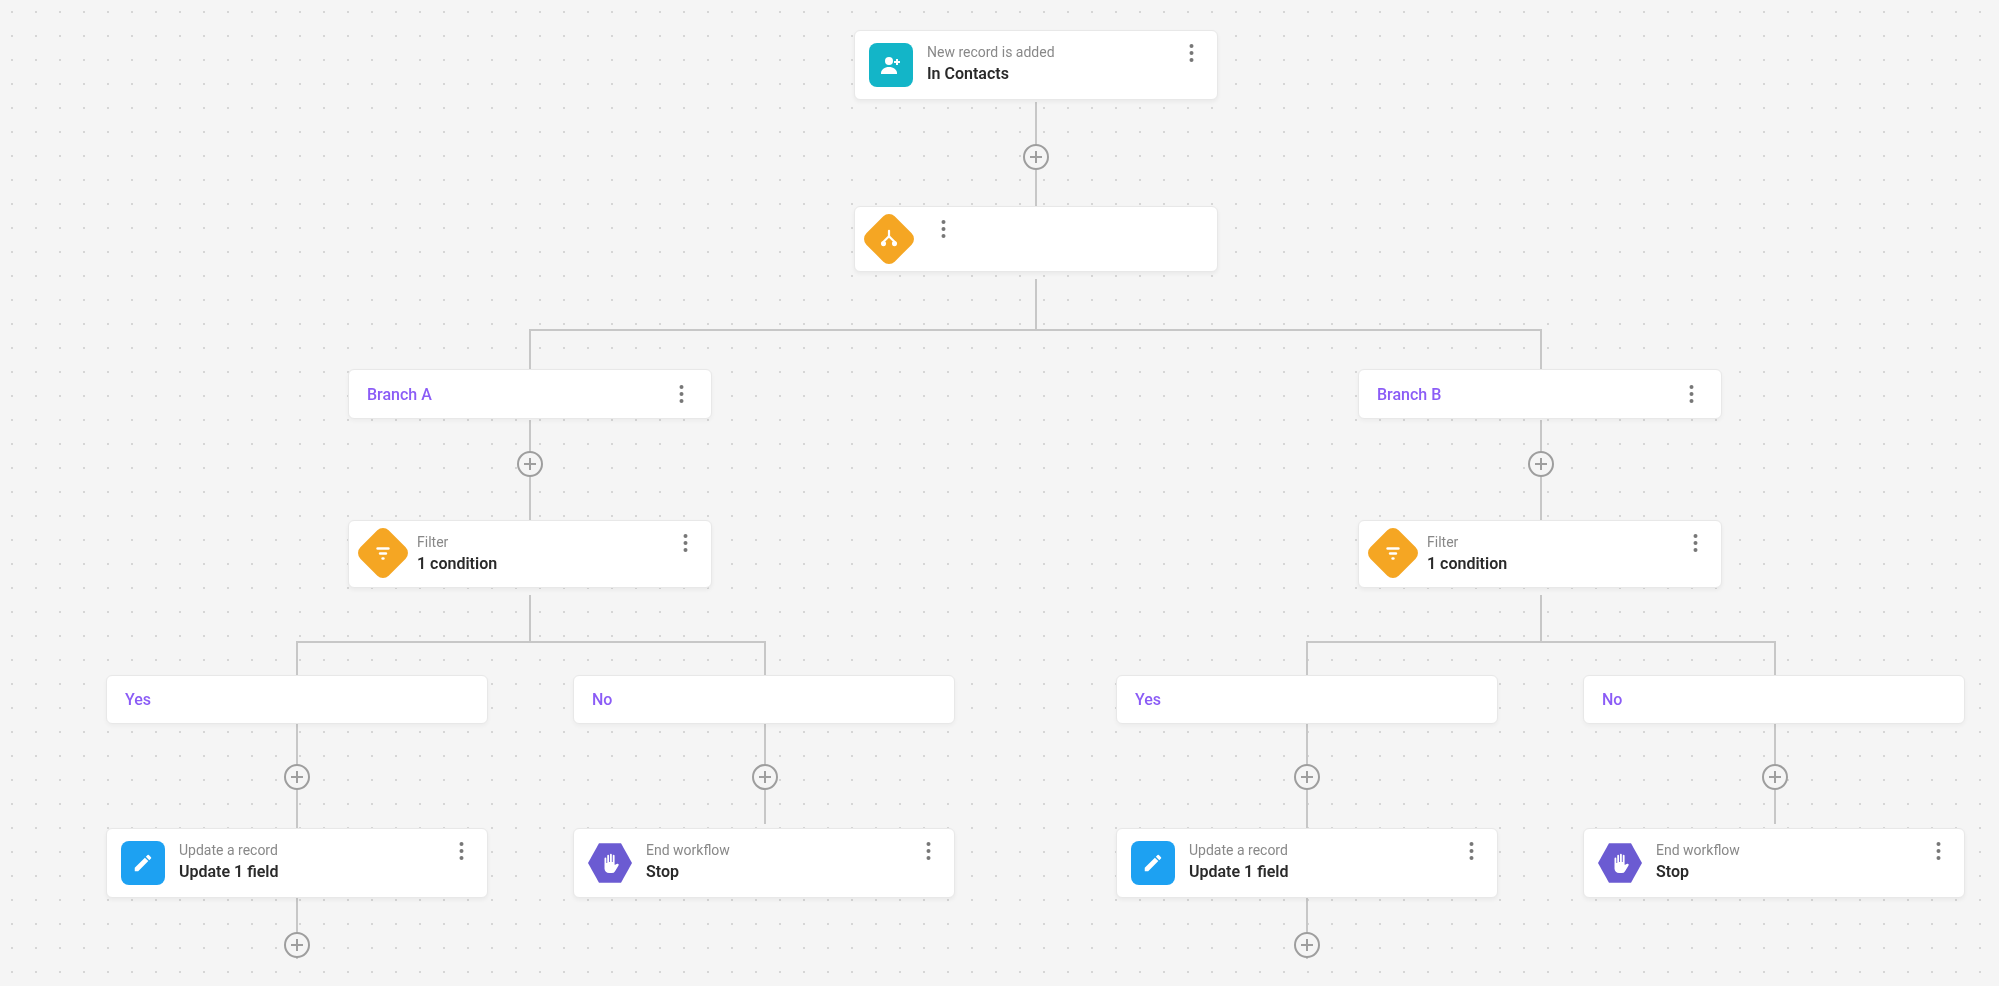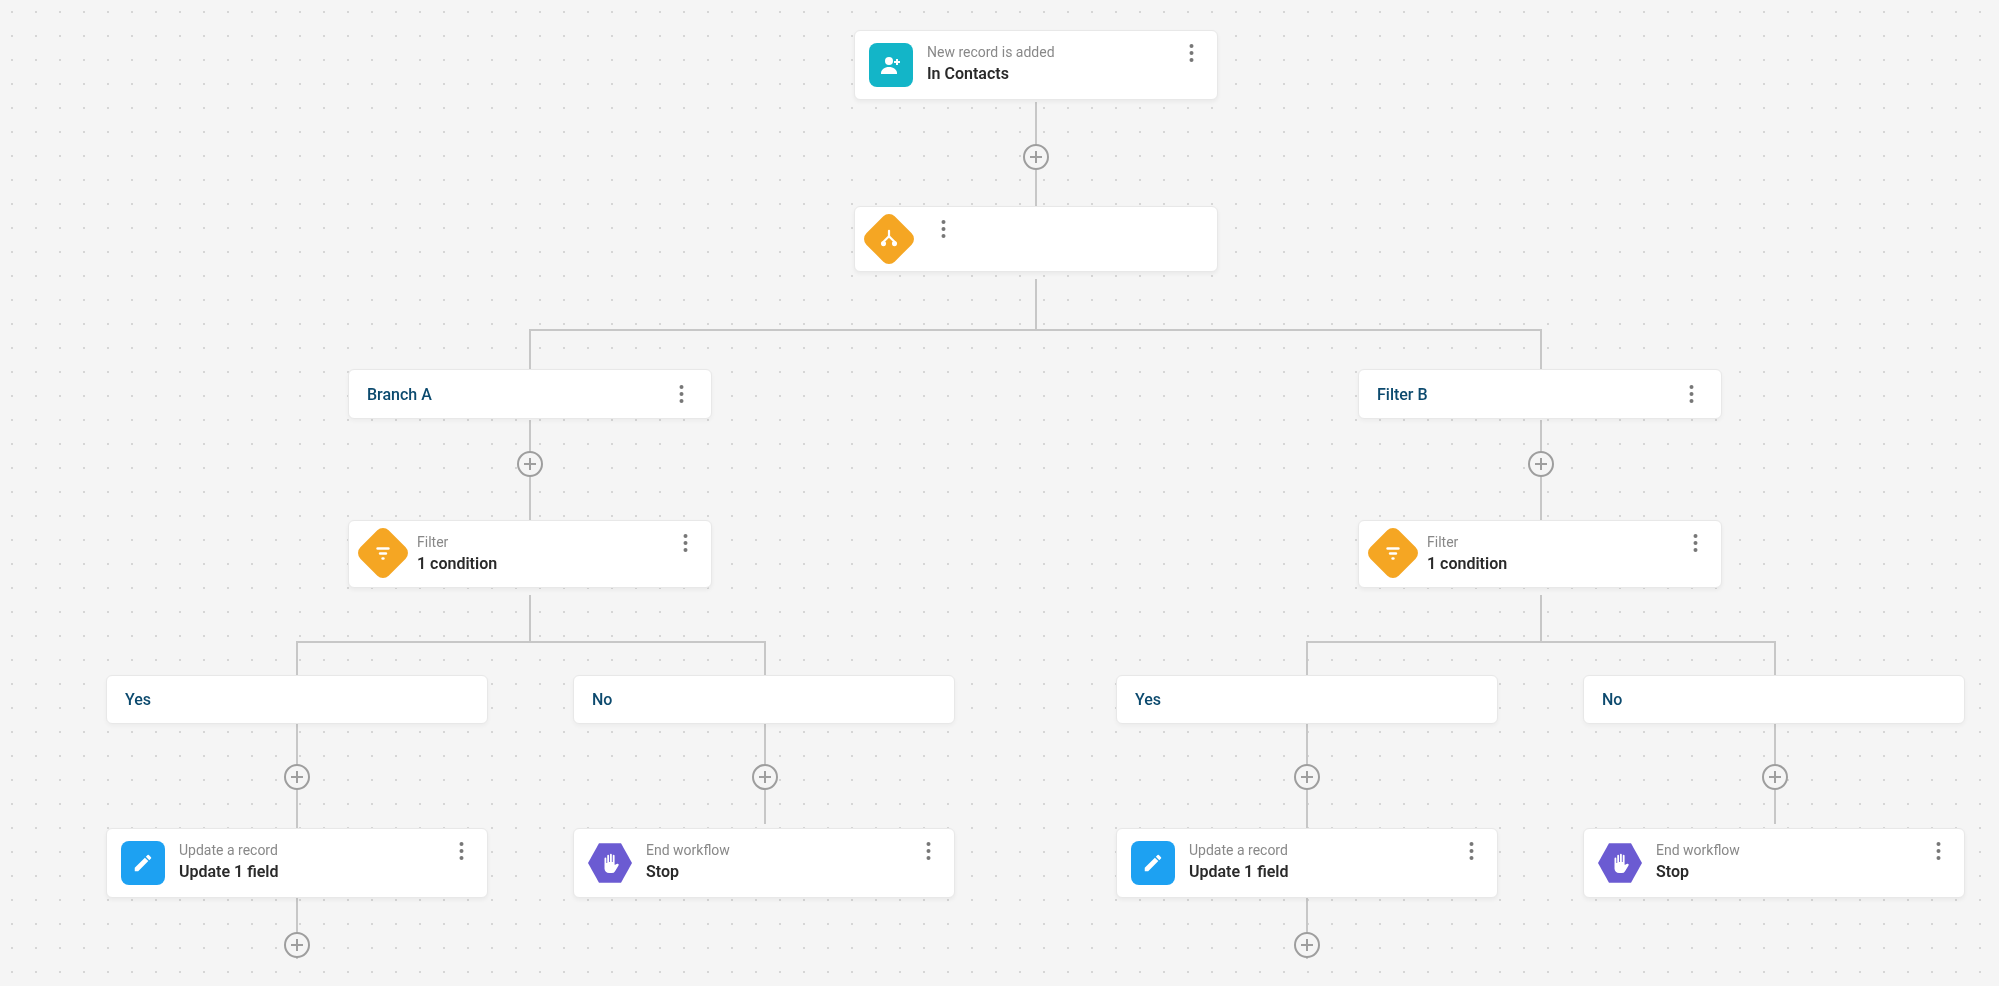--- a/index.html
+++ b/index.html
@@ -42,21 +42,21 @@
 
   .label-node {
     position: absolute;
     background: #ffffff;
     border: 1px solid #e8e8e8;
     border-radius: 6px;
     box-shadow: 0 2px 4px rgba(0,0,0,0.04);
     display: flex; align-items: center;
     padding: 14px 18px;
   }
-  .label-node .lbl { flex: 1; font-size: 16px; color: #0c4a6e; font-weight: 500; }
+  .label-node .lbl { flex: 1; font-size: 16px; color: #8b5cf6; font-weight: 500; }
   .label-node .menu { width: 24px; display:flex; justify-content:center; color:#666; cursor:pointer; }
 
   .add-btn {
     position: absolute;
     width: 26px; height: 26px;
     border: 2px solid #9e9e9e;
     border-radius: 50%;
     background: #f5f5f5;
     display: flex; align-items: center; justify-content: center;
     cursor: pointer;
@@ -184,21 +184,21 @@
   <div class="menu">
     <svg width="5" height="20" viewBox="0 0 5 20" fill="#777">
         <circle cx="2.5" cy="3" r="2"></circle>
         <circle cx="2.5" cy="10" r="2"></circle>
         <circle cx="2.5" cy="17" r="2"></circle>
       </svg>
   </div>
 </div>
 
 <div class="label-node" style="left:1358px; top:369px; width:364px;">
-  <div class="lbl">Filter B</div>
+  <div class="lbl">Branch B</div>
   <div class="menu">
     <svg width="5" height="20" viewBox="0 0 5 20" fill="#777">
         <circle cx="2.5" cy="3" r="2"></circle>
         <circle cx="2.5" cy="10" r="2"></circle>
         <circle cx="2.5" cy="17" r="2"></circle>
       </svg>
   </div>
 </div>
 
 <div class="node" style="left:348px; top:520px; width:364px;">

